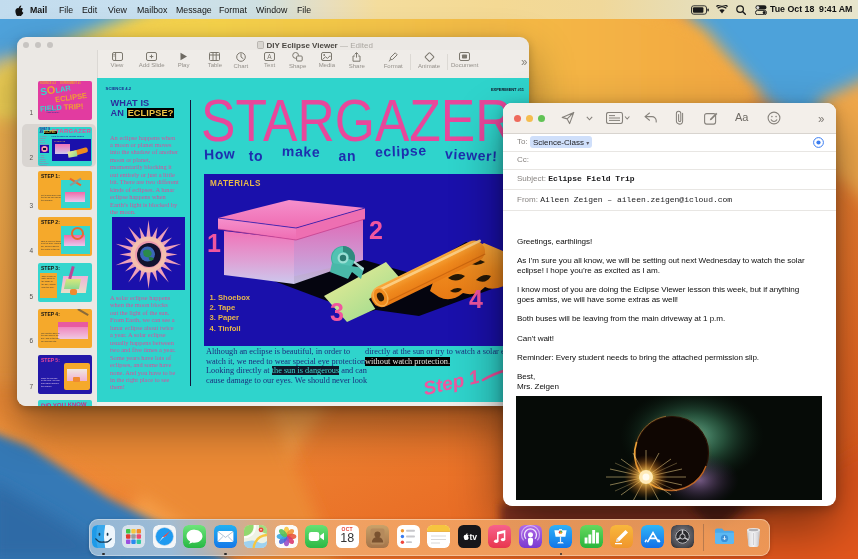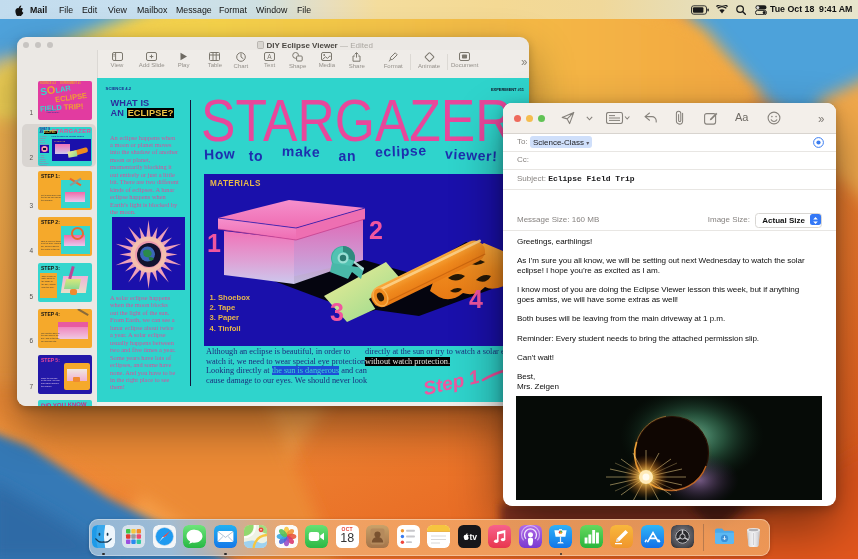--- a/index.html
+++ b/index.html
@@ -382,21 +382,21 @@
       <path d="M24.6,13 l9.4,7 -0.8,3 -9.6,-8z" fill="#bfeae2" opacity="0.9"></path>
     </g>
    </svg>
    <div style="position:absolute;left:3px;top:55px;font-size:25px;font-weight:bold;color:#f0569f">1</div>
    <div style="position:absolute;left:165px;top:42px;font-size:25px;font-weight:bold;color:#f0569f">2</div>
    <div style="position:absolute;left:126px;top:124px;font-size:25px;font-weight:bold;color:#f0569f">3</div>
    <div style="position:absolute;left:265px;top:111px;font-size:25px;font-weight:bold;color:#f0569f">4</div>
    <div style="position:absolute;left:5.5px;top:119px;font-size:7.6px;font-weight:bold;color:#e8b84b;line-height:10.2px">1. Shoebox<br>2. Tape<br>3. Paper<br>4. Tinfoil</div>
   </div>
 
-  <div style="position:absolute;left:109px;top:269px;width:165px;font-family:'Liberation Serif',serif;font-size:8.3px;line-height:9.6px;color:#1c2d7d">Although an eclipse is beautiful, in order to watch it, we need to wear special eye protection. Looking directly at <span style="background:#1d4ed8;color:#3fd8d0">the sun is dangerous</span> and can cause damage to our eyes. We should never look</div>
+  <div style="position:absolute;left:109px;top:269px;width:165px;font-family:'Liberation Serif',serif;font-size:8.3px;line-height:9.6px;color:#1c2d7d">Although an eclipse is beautiful, in order to watch it, we need to wear special eye protection. Looking directly at <span style="background:#0f172a;color:#3fd8d0">the sun is dangerous</span> and can cause damage to our eyes. We should never look</div>
   <div style="position:absolute;left:268px;top:269px;width:165px;font-family:'Liberation Serif',serif;font-size:8.3px;line-height:9.6px;color:#1c2d7d">directly at the sun or try to watch a solar eclipse <span style="background:#000;color:#e8e8e0">without watch protection.</span></div>
 
   <div style="position:absolute;left:326px;top:294px;font-size:19px;font-weight:bold;font-style:italic;color:#f0569f;transform:rotate(-13deg);white-space:nowrap">Step 1</div>
   <svg style="position:absolute;left:382px;top:281px" width="50" height="24" viewBox="0 0 50 24">
         <path d="M4,21 Q16,14 28,11" fill="none" stroke="#ef4f9d" stroke-width="2.6" stroke-linecap="round"></path>
         <polygon points="27,14 50,2 50,16 30,17" fill="#ef4f9d"></polygon>
       </svg>
  </div>
  <div class="bottomstrip"></div>
 </div>
@@ -441,34 +441,28 @@
   <div style="position:absolute;left:315px;top:9px;color:#86827c;font-size:12px;letter-spacing:-1.5px">››</div>
  </div>
  <div class="mrow" style="top:30px;height:18px;line-height:18px"><span class="lbl">To:</span>&nbsp;<span style="background:#cfdffa;border-radius:3px;padding:1.5px 3px;color:#1b1b1d;">Science-Class <span style="color:#5a5a66;font-size:6px">▾</span></span>
    <svg style="position:absolute;right:12px;top:4px" width="11" height="11" viewBox="0 0 11 11">
         <circle cx="5.5" cy="5.5" r="4.9" fill="none" stroke="#3a7df0" stroke-width="1"></circle>
         <circle cx="5.5" cy="5.5" r="2.1" fill="#3a7df0"></circle>
       </svg>
  </div>
  <div class="mrow" style="top:48px;height:18px;line-height:18px"><span class="lbl">Cc:</span></div>
  <div class="mrow" style="top:66px;height:20px;line-height:20px"><span class="lbl">Subject:</span>&nbsp;<span class="val" style="font-weight:bold">Eclipse Field Trip</span></div>
- <div class="mrow" style="top:107px;height:20px;line-height:20px"><span class="lbl">Message Size: 160 MB</span>
-   <span style="position:absolute;right:86px">Image Size:</span>
-   <span style="position:absolute;right:14px;top:3px;height:13px;line-height:13px;background:#fff;border:1px solid #d8d6d3;border-radius:3.5px;padding:0 16px 0 6px;color:#111;font-weight:bold;">Actual Size</span>
-   <span style="position:absolute;right:15px;top:4px;width:11px;height:11px;background:#3478f6;border-radius:2.5px;"><svg width="11" height="11" viewBox="0 0 11 11">
-          <path d="M3.2 4.4 L5.5 1.9 L7.8 4.4z M3.2 6.6 L5.5 9.1 L7.8 6.6z" fill="#fff"></path>
-        </svg></span>
- </div>
+ <div class="mrow" style="top:86px;height:21px;line-height:21px"><span class="lbl">From:</span>&nbsp;<span class="val">Aileen Zeigen – aileen.zeigen@icloud.com</span></div>
  <div class="body">
   <p>Greetings, earthlings!</p>
   <p>As I’m sure you all know, we will be setting out next Wednesday to watch the solar eclipse! I hope you’re as excited as I am.</p>
   <p>I know most of you are doing the Eclipse Viewer lesson this week, but if anything goes amiss, we will have some extras as well!</p>
   <p>Both buses will be leaving from the main driveway at 1 p.m.</p>
+  <p>Can’t wait!</p>
   <p>Reminder: Every student needs to bring the attached permission slip.</p>
-  <p>Can’t wait!</p>
   <p style="margin-bottom:0">Best,<br>Mrs. Zeigen</p>
  </div>
  <div id="eclipseimg" style="position:absolute;left:13px;top:292.5px;width:306px;height:104px;">
   <svg width="306" height="104" viewBox="0 0 306 104">
    <defs>
     <radialGradient id="tealglow" cx="0.5" cy="0.5" r="0.5">
      <stop offset="0" stop-color="#84dcb4" stop-opacity="0.8"></stop>
             <stop offset="0.45" stop-color="#45936c" stop-opacity="0.5"></stop>
             <stop offset="1" stop-color="#12301f" stop-opacity="0"></stop>
     </radialGradient>

